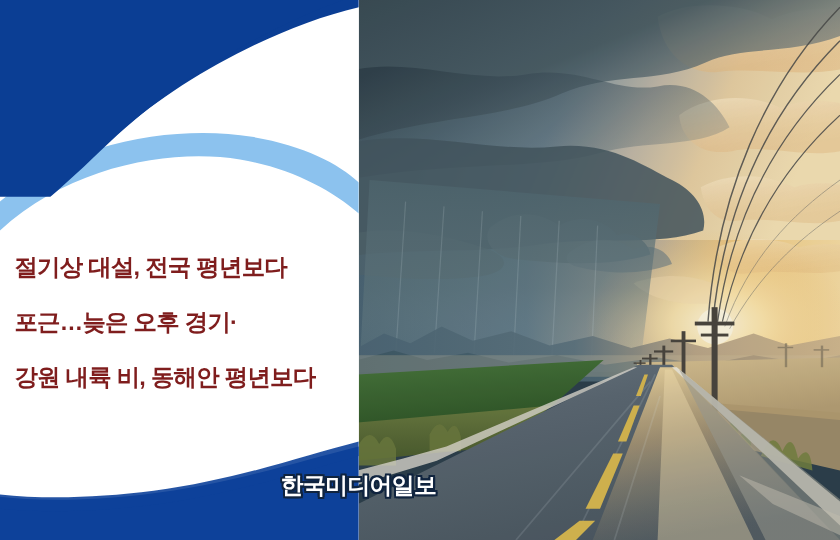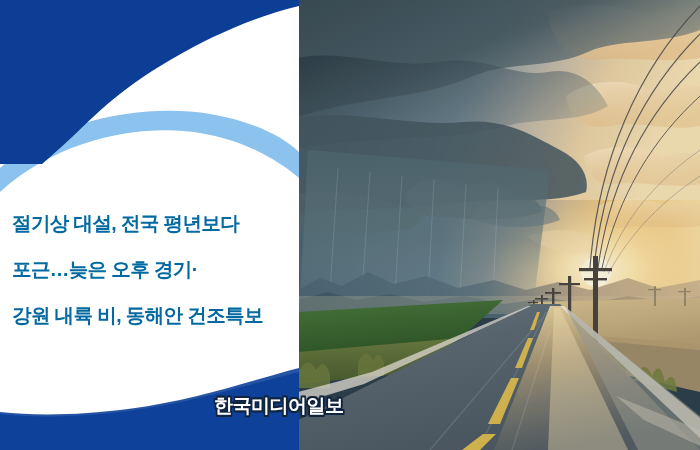--- a/index.html
+++ b/index.html
@@ -39,33 +39,33 @@
     background: #ffffff;
   }
   .panel svg { display: block; width: 100%; height: 100%; }
 
   
   .headline {
     position: absolute;
     left: 12px;
     top: 200px;
     width: 292px;
-    color: #0369a1;
+    color: #7f1d1d;
     font-size: 19.5px;
     font-weight: bold;
     line-height: 46px;
     letter-spacing: -0.6px;
     white-space: nowrap;
   }
   .headline .ln { display: block; }
 
   
   .logo {
     position: absolute;
-    left: 214px;
+    left: 234px;
     top: 396px;
     width: 200px;
     text-align: left;
     pointer-events: none;
   }
   .logo .ko {
     display: block;
     font-size: 19px;
     font-weight: bold;
     color: #ffffff;
@@ -302,20 +302,20 @@
       <path d="M0 0 L286 0 C214 26 140 72 92 118 C70 139 54 154 42 164 L0 164 Z" fill="#0b3e94"></path>
 
       <path d="M299 372 C250 384 190 404 120 412 C76 417 34 418 0 414 L0 450 L299 450 Z" fill="#0d419a"></path>
       <path d="M299 368 C252 380 196 400 128 409 C82 415 36 416 0 412 L0 424 C40 428 86 426 132 420 C198 411 254 392 299 380 Z" fill="#0d419a" opacity="0.9"></path>
     </svg>
   </div>
 
   <div class="headline">
     <span class="ln">절기상 대설, 전국 평년보다</span>
     <span class="ln">포근…늦은 오후 경기·</span>
-    <span class="ln">강원 내륙 비, 동해안 건조특보</span>
+    <span class="ln">강원 내륙 비, 동해안 평년보다</span>
   </div>
 
   <div class="logo">
     <span class="ko">한국미디어일보</span>
   </div>
 
 </div>
 
 </body></html>

